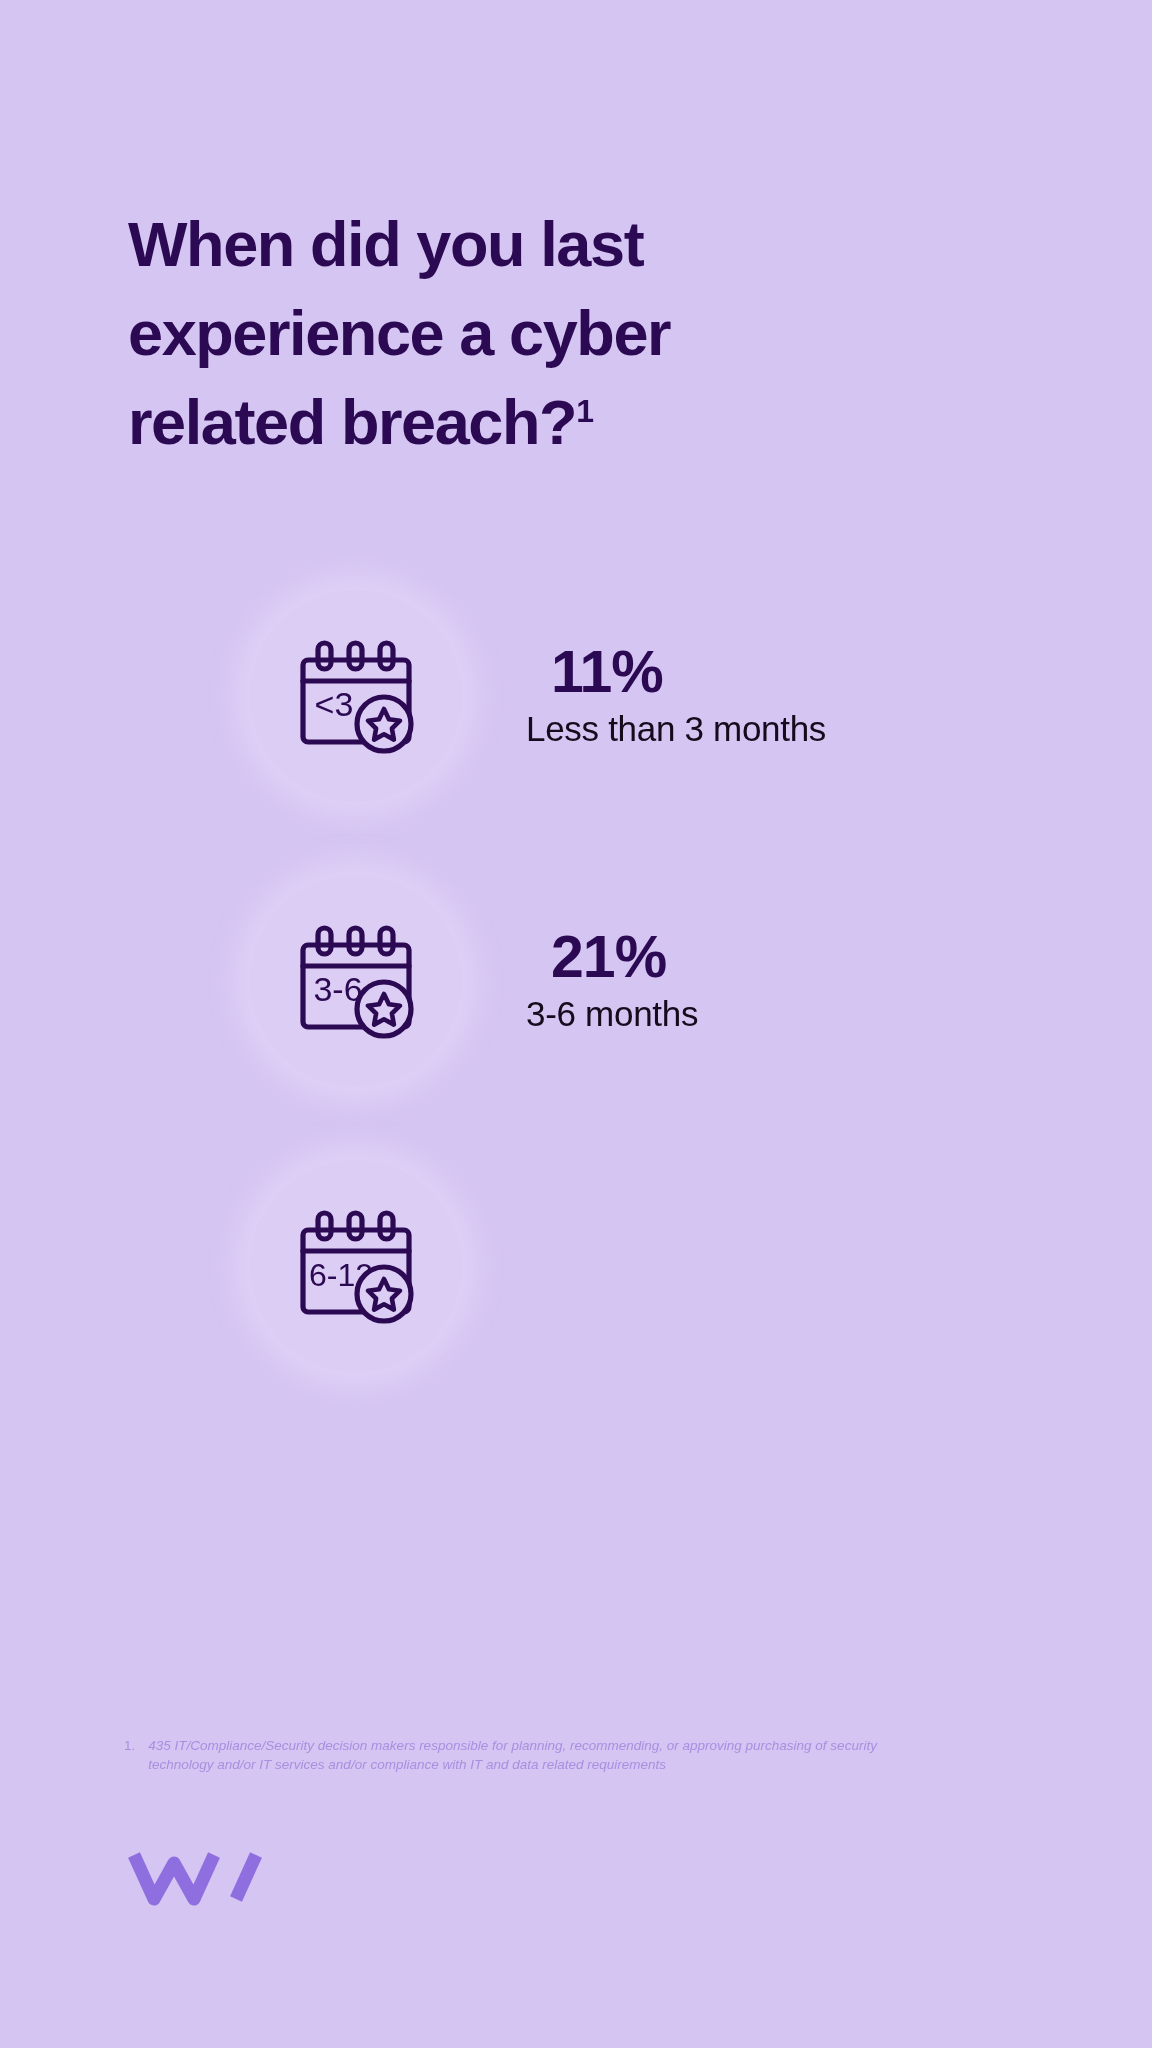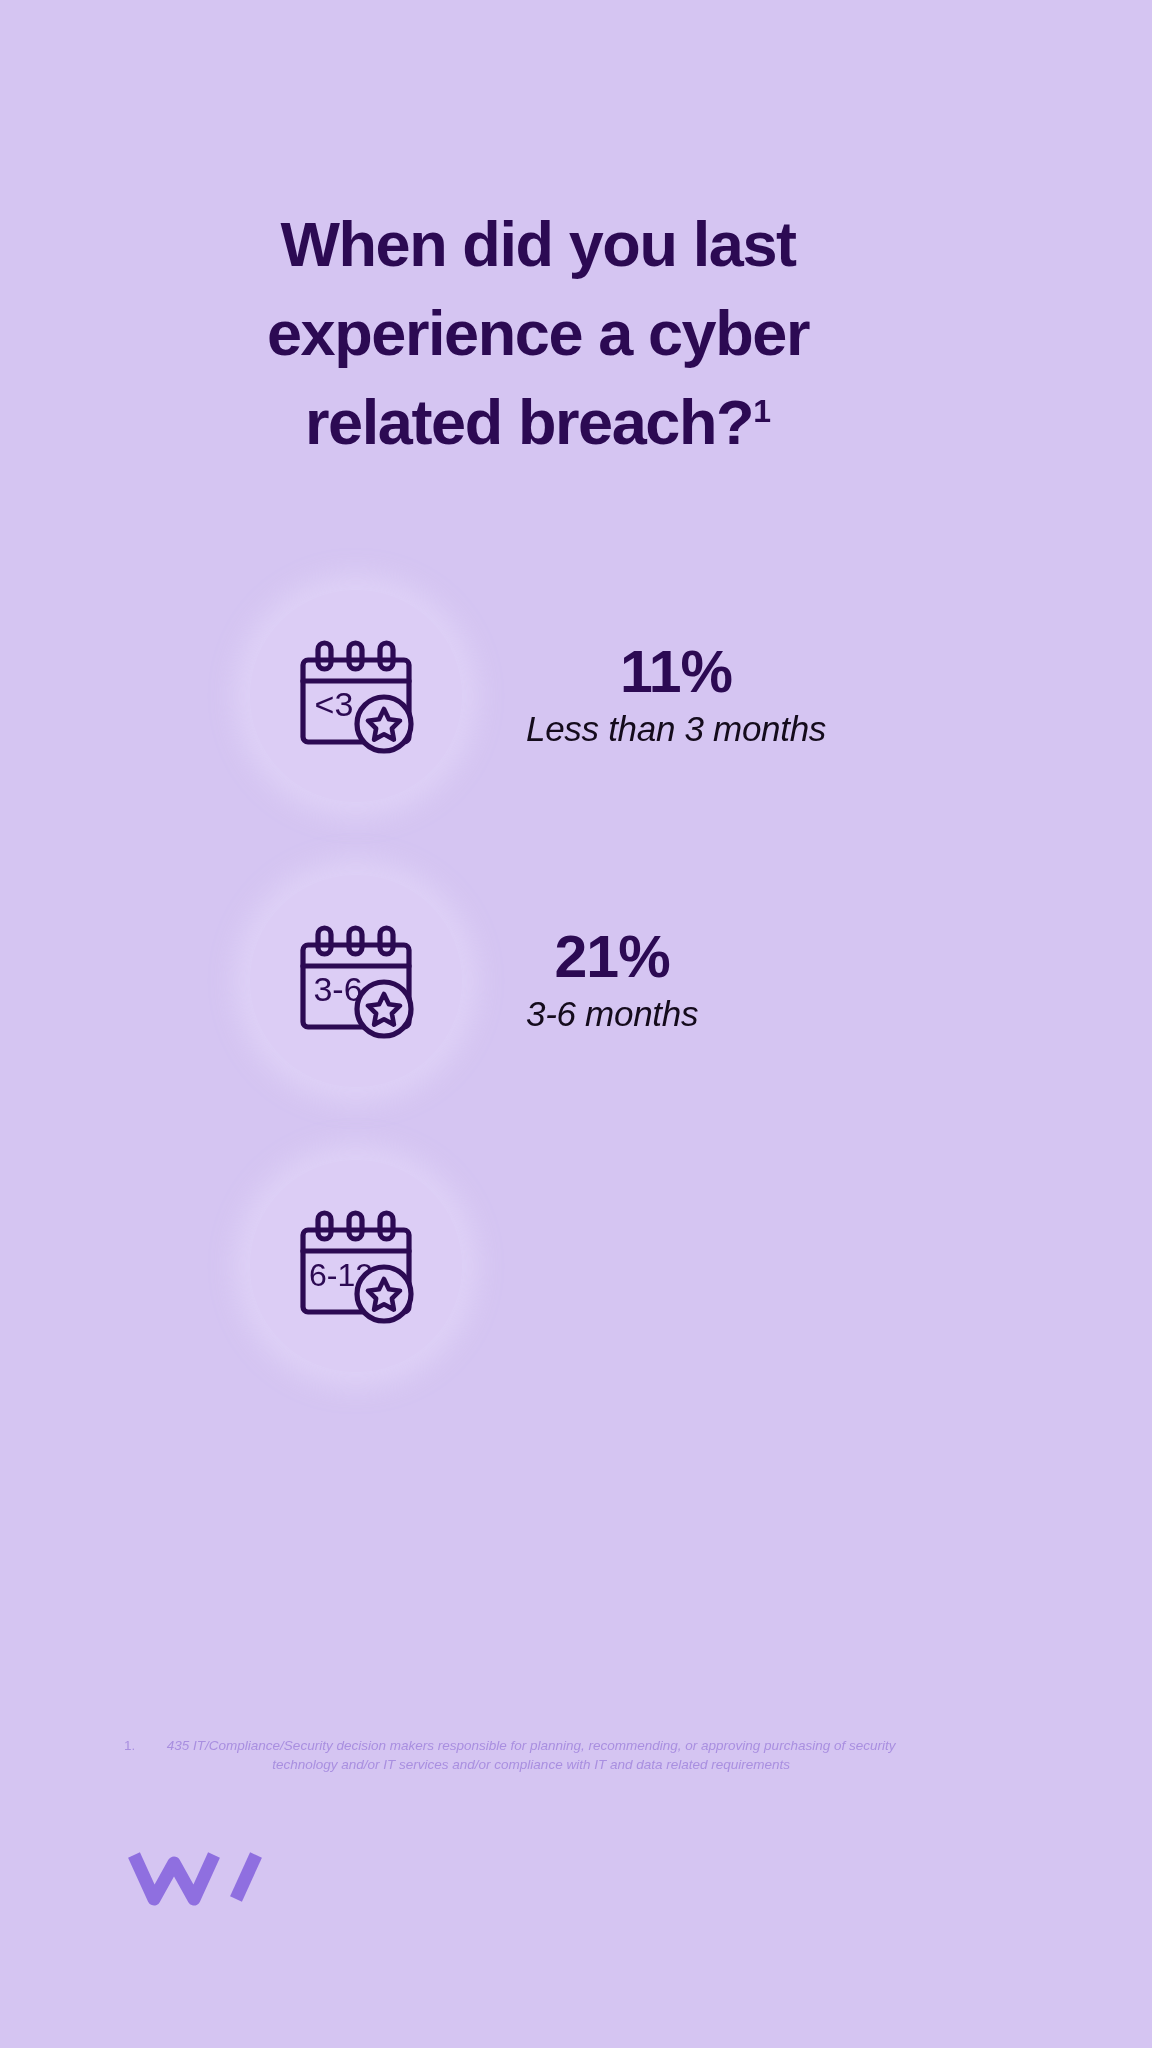--- a/index.html
+++ b/index.html
@@ -13,21 +13,20 @@
     font-family: "Liberation Sans", sans-serif;
     overflow: hidden;
     position: relative;
   }
 
   .page {
     position: relative;
     width: 1152px;
     height: 2048px;
     box-sizing: border-box;
-    text-align: center;
   }
 
   
   .title-block {
     position: absolute;
     left: 128px;
     top: 200px;
     width: 820px;
   }
   .title {
@@ -93,28 +92,28 @@
     display: flex;
     flex-direction: column;
     justify-content: center;
   }
   .stat-value {
     font-size: 59px;
     font-weight: bold;
     color: #2c0a53;
     line-height: 1.02;
     letter-spacing: -1px;
+    margin-left: 25px;
   }
   .stat-label {
     font-size: 35px;
     color: #140b1c;
     line-height: 1.25;
     margin-top: 5px;
     letter-spacing: -0.3px;
-    font-style: italic;
   }
 
   
   .footnote {
     position: absolute;
     left: 124px;
     top: 1736px;
     width: 790px;
     display: flex;
     gap: 13px;

